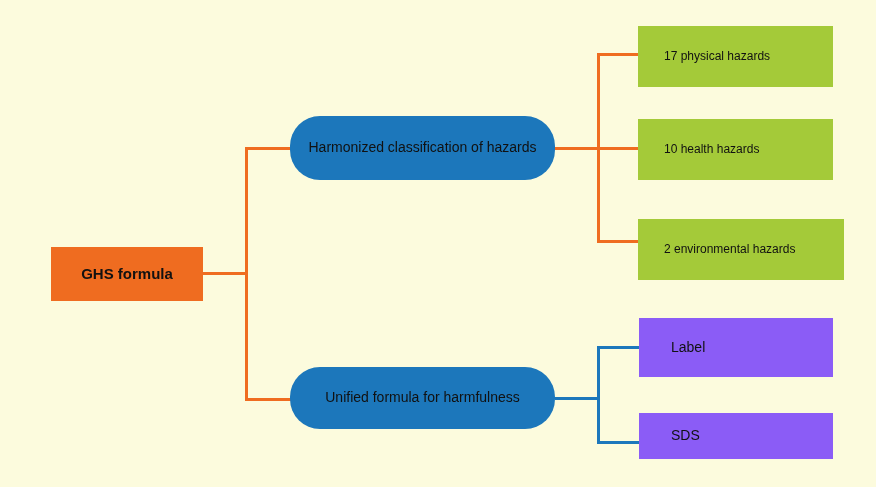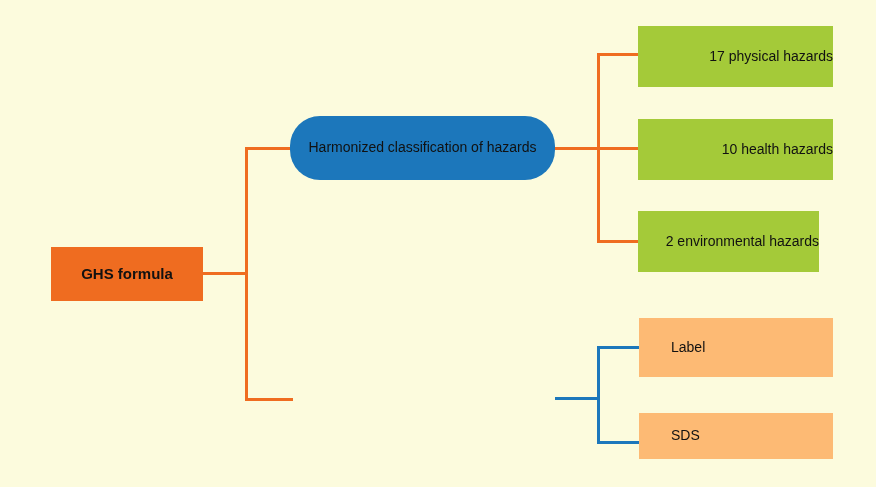--- a/index.html
+++ b/index.html
@@ -38,26 +38,26 @@
     font-size: 15px;
   }
   .node.branch {
     background: #1c77bb;
     justify-content: center;
     font-size: 14px;
     border-radius: 30px;
   }
   .node.leaf-green {
     background: #a4ca39;
-    justify-content: flex-end;
+    justify-content: flex-start;
     padding-left: 26px;
-    font-size: 14px;
+    font-size: 12px;
   }
   .node.leaf-cyan {
-    background: #fdba74;
+    background: #8b5cf6;
     justify-content: flex-start;
     padding-left: 32px;
     font-size: 14px;
   }
   .conn {
     position: absolute;
     z-index: 1;
   }
   .conn.h {
     height: 3px;
@@ -94,30 +94,33 @@
   <div class="conn h c-blue" style="left:597px; top:441px; width:44px;"></div>
 
   <div class="node root" style="left:51px; top:247px; width:152px; height:54px;">
     <span>GHS formula</span>
   </div>
 
   <div class="node branch" style="left:290px; top:116px; width:265px; height:64px;">
     <span>Harmonized classification of hazards</span>
   </div>
 
+  <div class="node branch" style="left:290px; top:367px; width:265px; height:62px;">
+    <span>Unified formula for harmfulness</span>
+  </div>
 
   <div class="node leaf-green" style="left:638px; top:26px; width:195px; height:61px;">
     <span>17 physical hazards</span>
   </div>
 
   <div class="node leaf-green" style="left:638px; top:119px; width:195px; height:61px;">
     <span>10 health hazards</span>
   </div>
 
-  <div class="node leaf-green" style="left:638px; top:211px; width:181px; height:61px;">
+  <div class="node leaf-green" style="left:638px; top:219px; width:206px; height:61px;">
     <span>2 environmental hazards</span>
   </div>
 
   <div class="node leaf-cyan" style="left:639px; top:318px; width:194px; height:59px;">
     <span>Label</span>
   </div>
 
   <div class="node leaf-cyan" style="left:639px; top:413px; width:194px; height:46px;">
     <span>SDS</span>
   </div>

